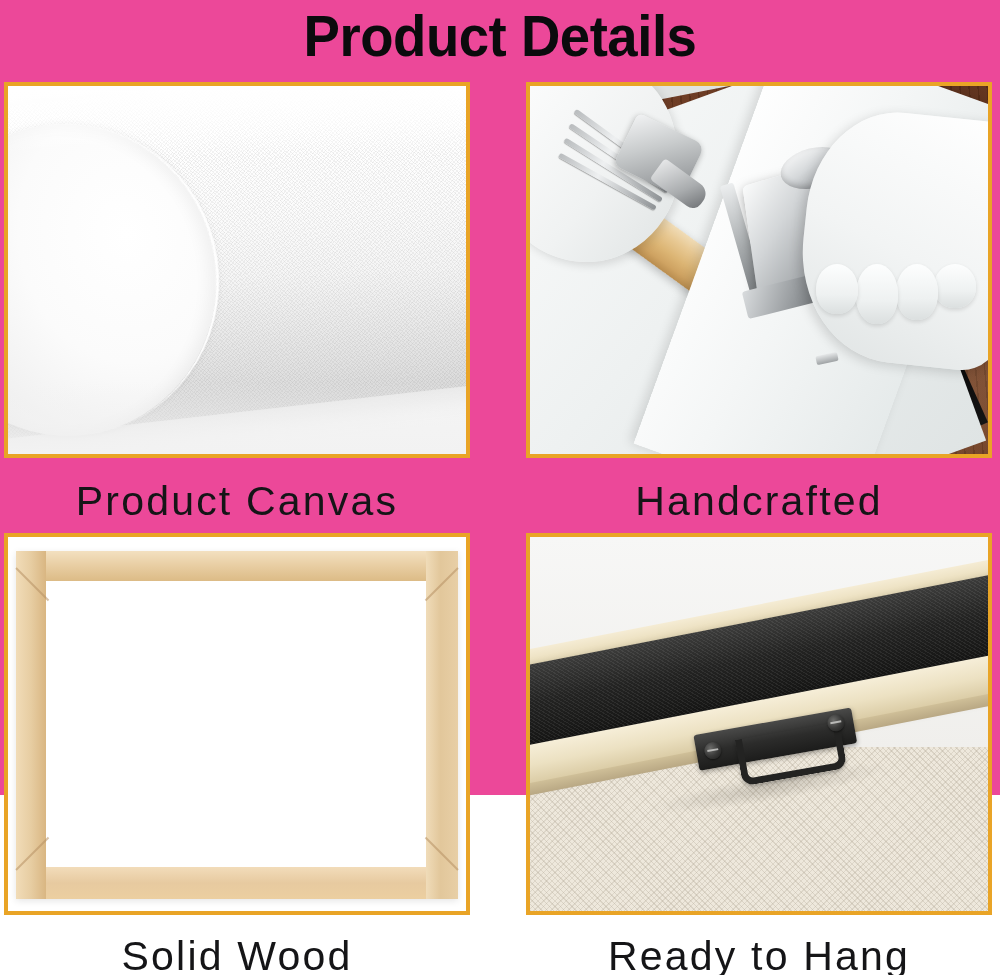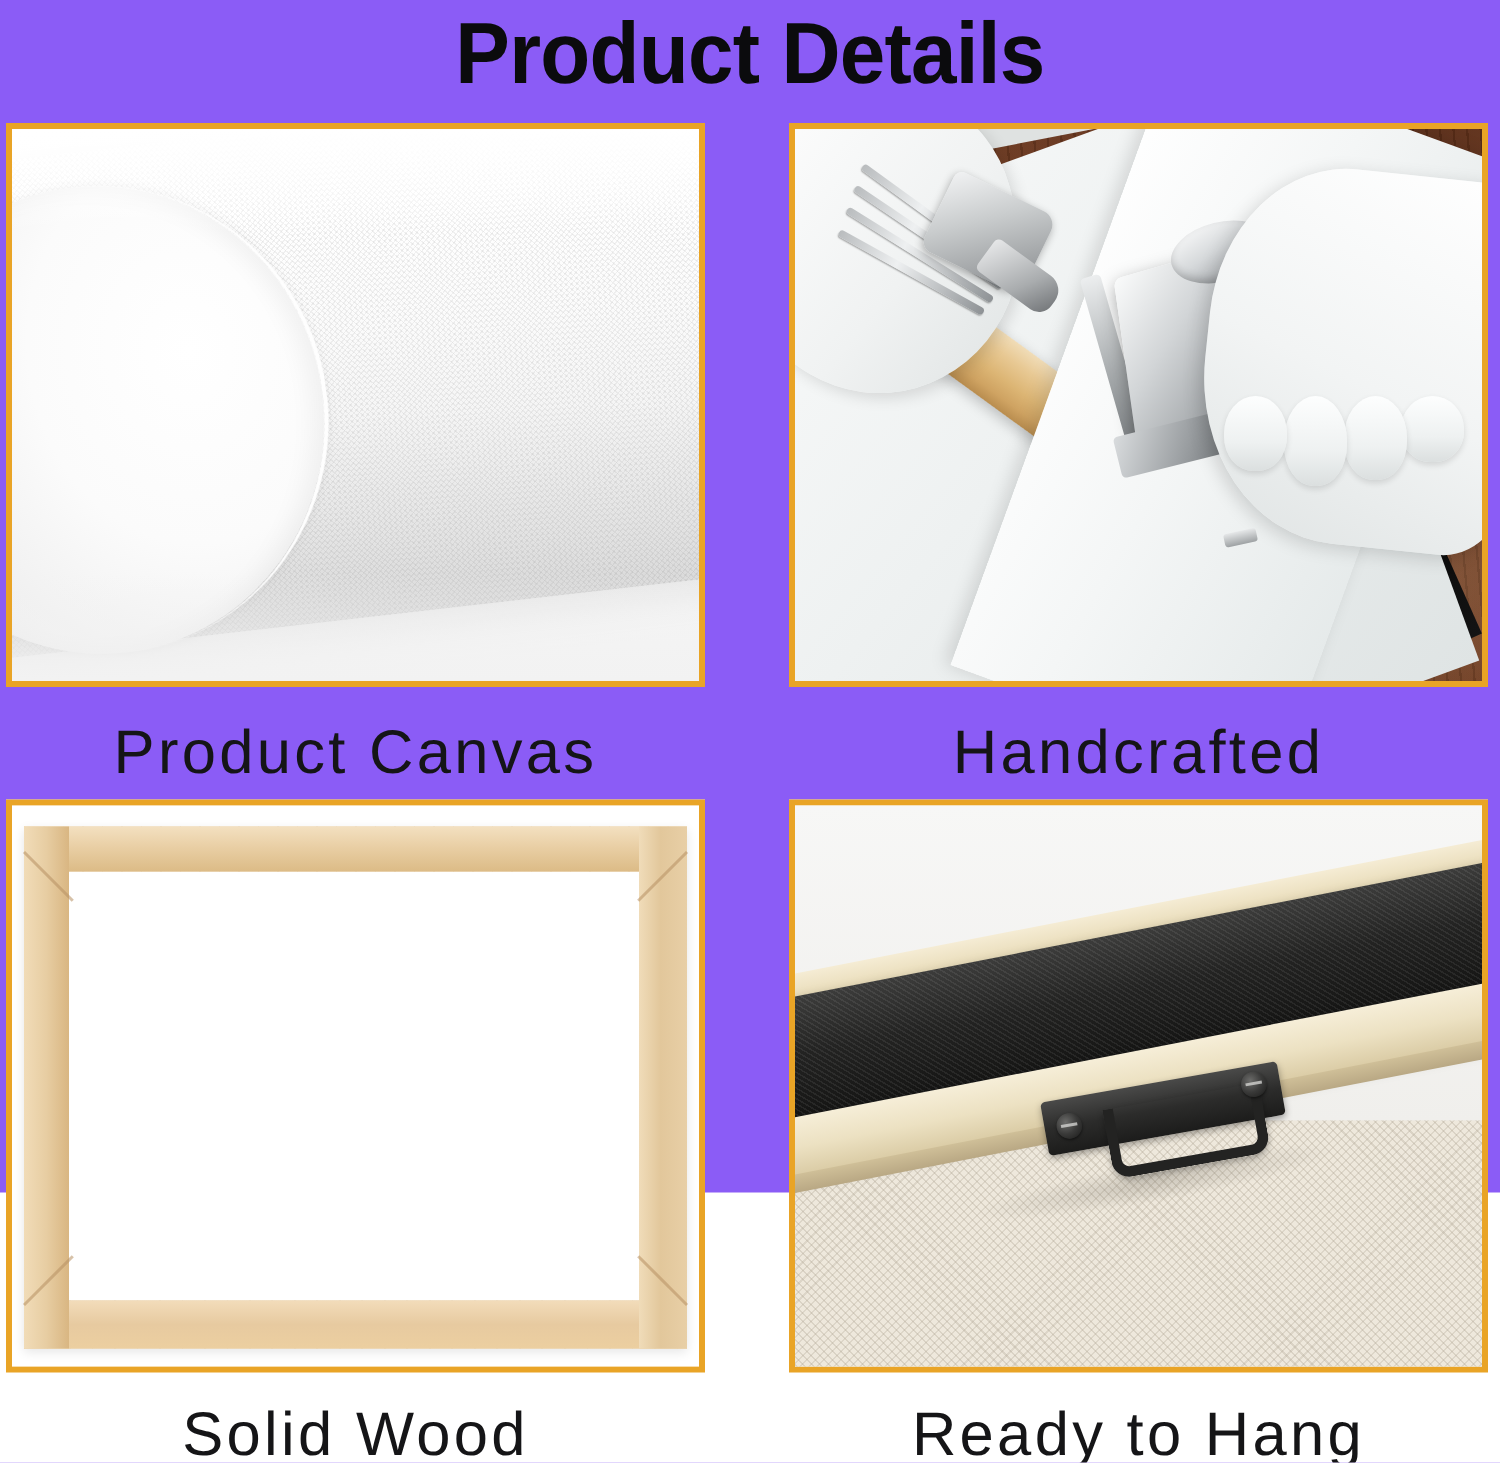--- a/index.html
+++ b/index.html
@@ -13,21 +13,21 @@
     height: 975px;
     overflow: hidden;
     font-family: "Liberation Sans", sans-serif;
     -webkit-font-smoothing: antialiased;
   }
 
   .page {
     position: relative;
     width: 1000px;
     height: 795px;
-    background: #8b5cf6;
+    background: #ec4899;
   }
 
   
   .title {
     position: absolute;
     top: 0px;
     left: 0;
     width: 1000px;
     height: 72px;
     display: flex;

